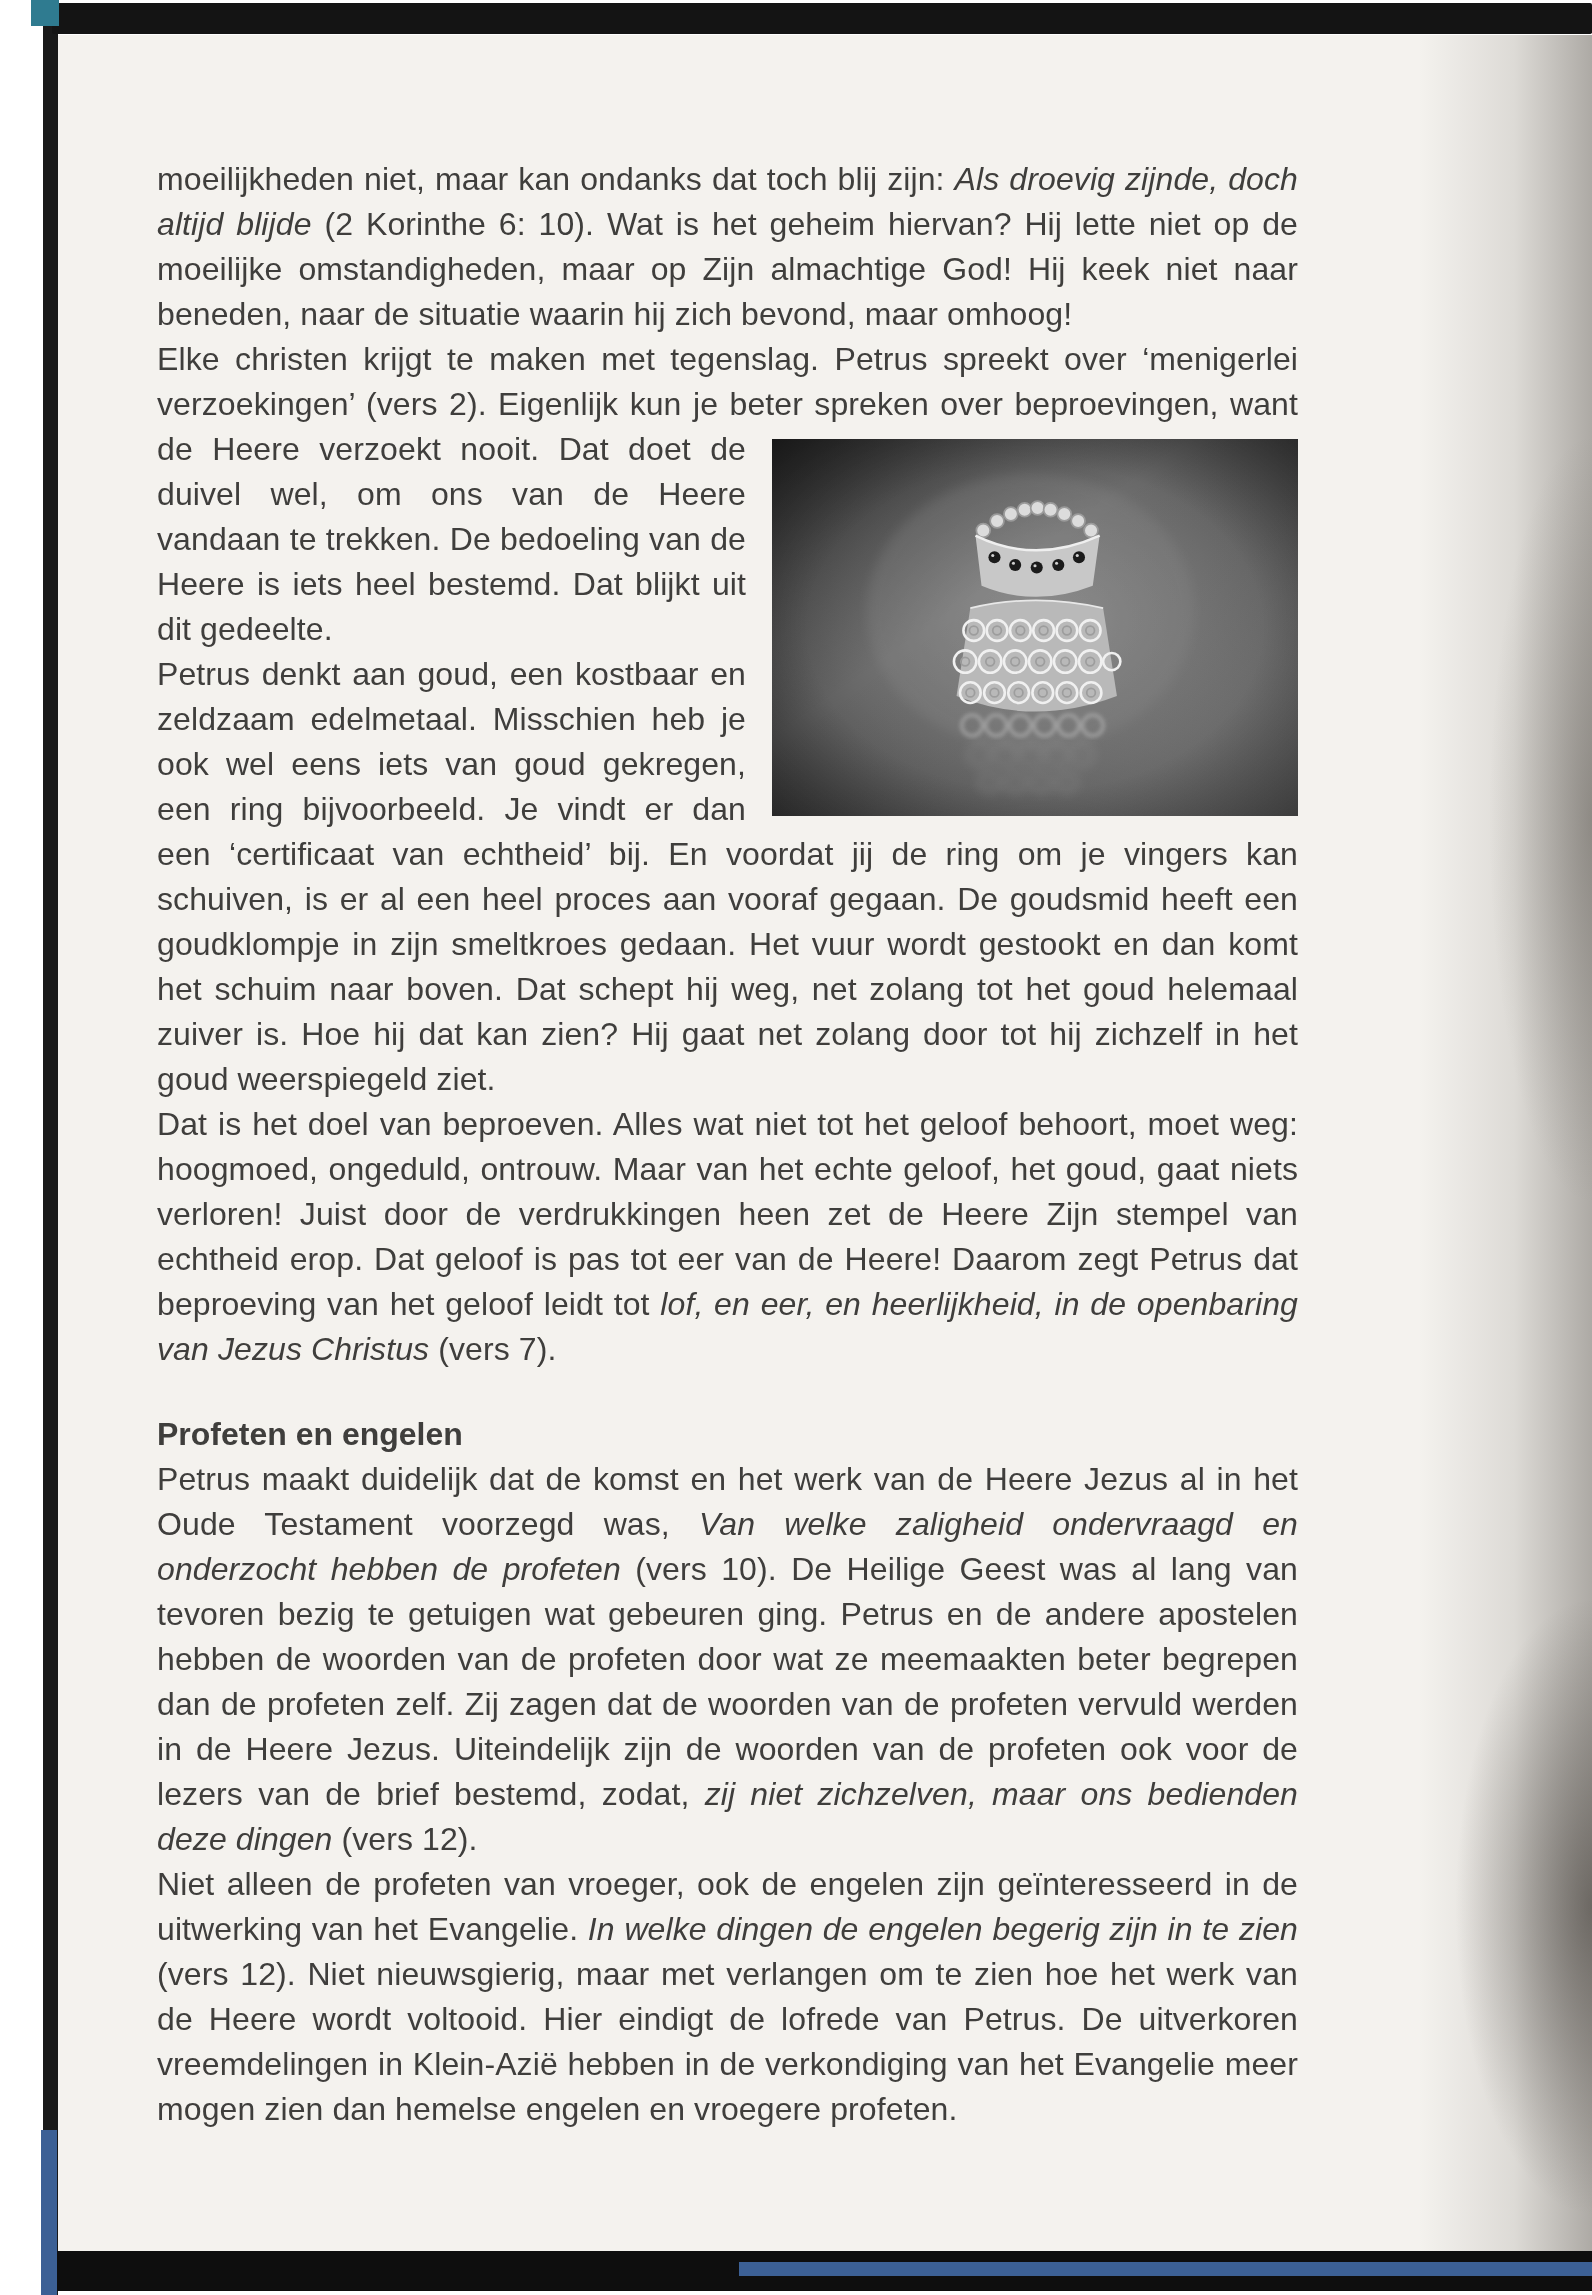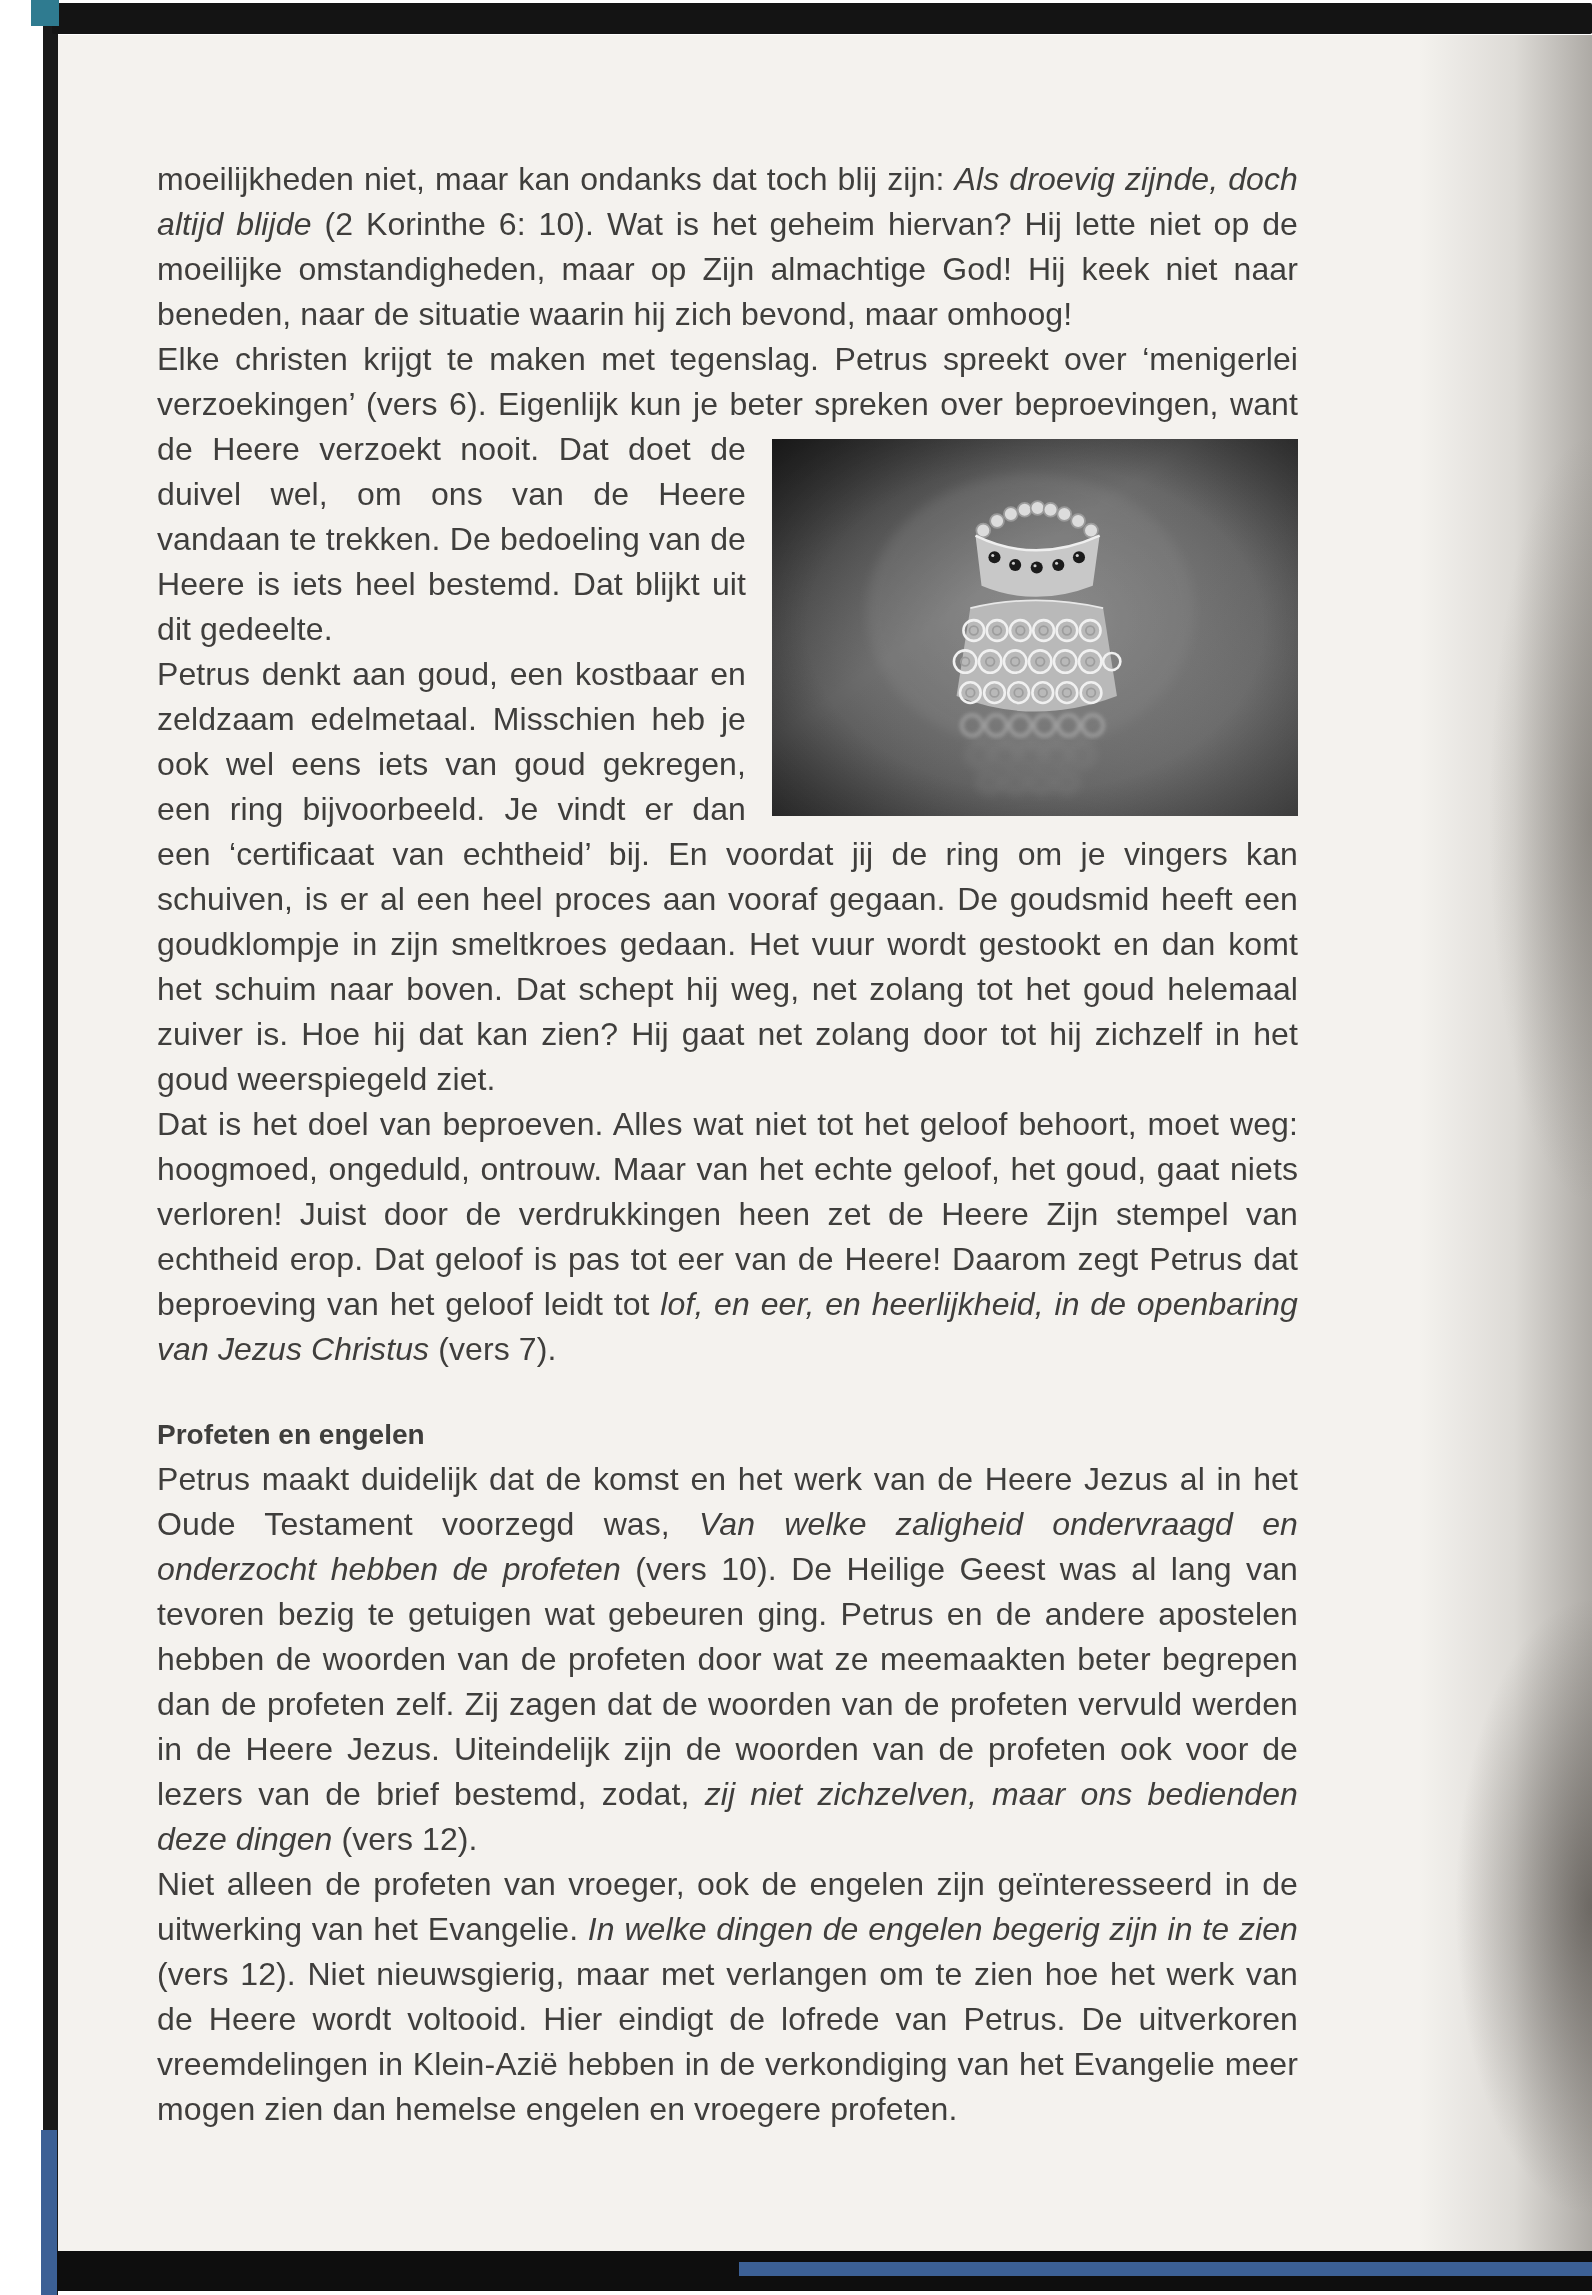--- a/index.html
+++ b/index.html
@@ -72,21 +72,21 @@
   }
   .para {
     margin: 0;
     text-align: justify;
     font-size: 32px;
     line-height: 45px;
     letter-spacing: 0.1px;
   }
   .subhead {
     margin: 40px 0 0 0;
-    font-size: 28px;
+    font-size: 32px;
     line-height: 45px;
     font-weight: 700;
   }
   .it { font-style: italic; }
   
   .figure-wrap {
     float: right;
     display: block;
     width: 526px;
     height: 377px;
@@ -117,21 +117,21 @@
 
   <div class="edge-left"></div>
   <div class="edge-top"></div>
   <div class="edge-teal"></div>
   <div class="edge-left-blue"></div>
   <div class="edge-bottom"></div>
   <div class="edge-bottom-blue"></div>
 
   <div class="article">
       <p class="para"><span class="rg">moeilijkheden niet, maar kan ondanks dat toch blij zijn: </span><span class="it">Als droevig zijnde, doch altijd blijde</span><span class="rg"> (2 Korinthe 6: 10). Wat is het geheim hiervan? Hij lette niet op de moeilijke omstandigheden, maar op Zijn almachtige God! Hij keek niet naar beneden, naar de situatie waarin hij zich bevond, maar omhoog!</span></p>
-      <p class="para"><span class="rg">Elke christen krijgt te maken met tegenslag. Petrus spreekt over ‘menigerlei verzoekingen’ (vers 6). Eigenlijk kun je beter spreken over beproevingen, want </span>
+      <p class="para"><span class="rg">Elke christen krijgt te maken met tegenslag. Petrus spreekt over ‘menigerlei verzoekingen’ (vers 2). Eigenlijk kun je beter spreken over beproevingen, want </span>
   <span class="figure-wrap">
     <svg viewBox="0 0 610 437" preserveAspectRatio="none" role="img">
       <defs>
         <radialGradient id="g1" cx="52%" cy="48%" r="80%">
           <stop offset="0%" stop-color="#909090"></stop>
           <stop offset="50%" stop-color="#696969"></stop>
           <stop offset="100%" stop-color="#383838"></stop>
         </radialGradient>
         <linearGradient id="g2" x1="0" y1="0" x2="1" y2="1">
           <stop offset="0" stop-color="rgba(10,10,10,0.5)"></stop>

